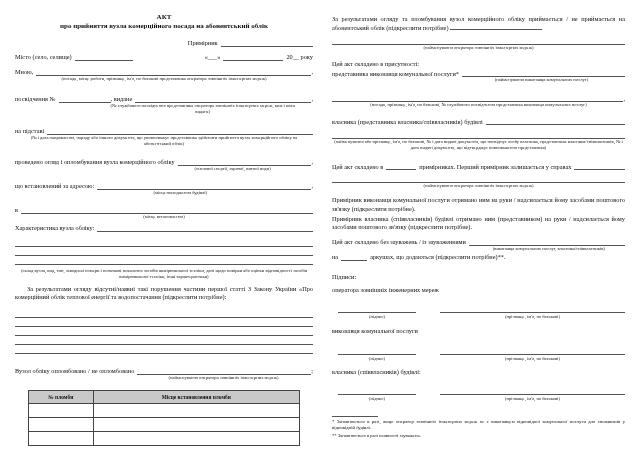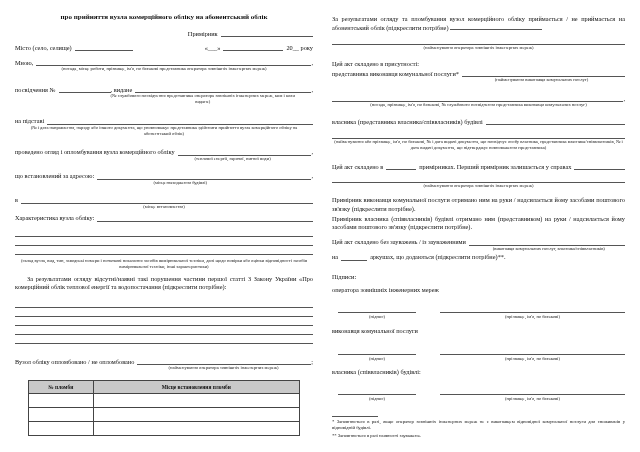--- a/index.html
+++ b/index.html
@@ -33,21 +33,22 @@
   .sigcap{font-size:4.6px;text-align:center;color:#222;margin-top:1px;}
   .fnrule{width:46px;border-top:0.8px solid #555;height:1px;margin-top:15px;}
   .fn{font-size:4.7px;line-height:1.35;text-align:justify;color:#111;}
 </style>
 </head>
 <body>
 
 <div class="sheet">
 
   <div class="page page-left">
-    <div class="title">про прийняття вузла комерційного обліку на абонентський облік</div>
+    <div class="title">АКТ</div>
+    <div class="title">про прийняття вузла комерційного посада на абонентський облік</div>
 
     <div class="row" style="margin-top:7px;">
       <div style="width:58%;"></div>
       <span class="lbl">Примірник</span>
       <span class="fill" style="margin-left:3px;"></span>
     </div>
 
     <div class="row" style="margin-top:6px;">
       <span class="lbl">Місто (село, селище)</span>
       <span class="fillw" style="width:58px;margin-left:3px;"></span>

